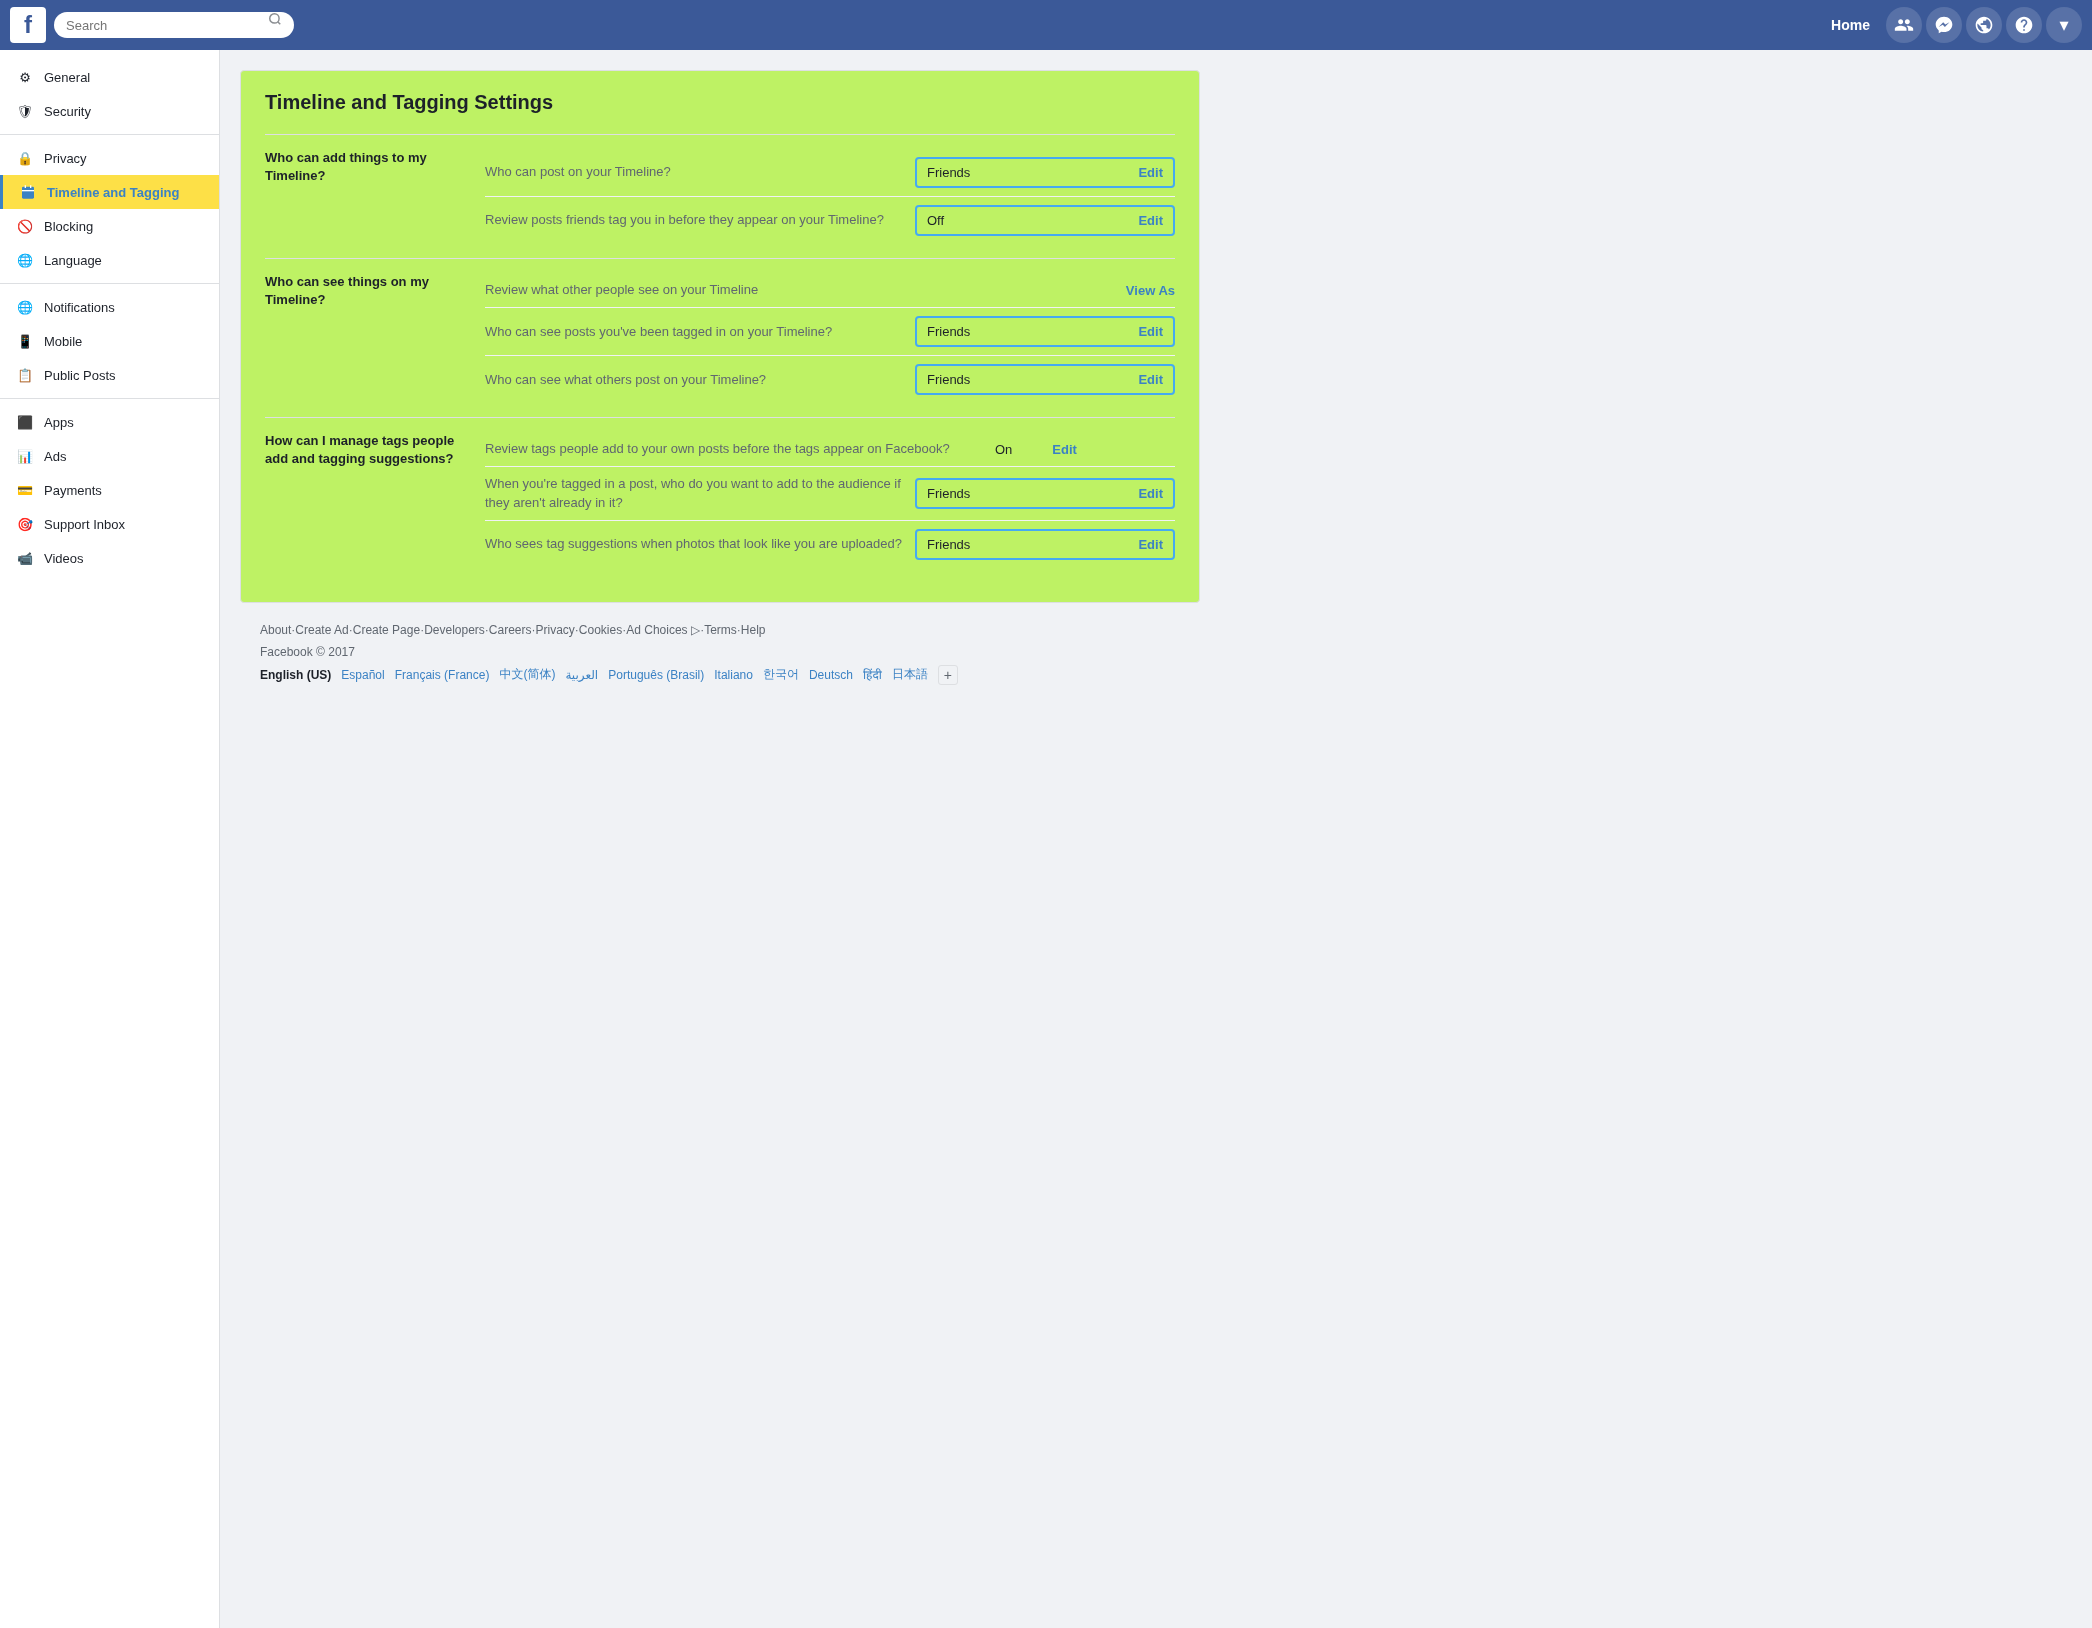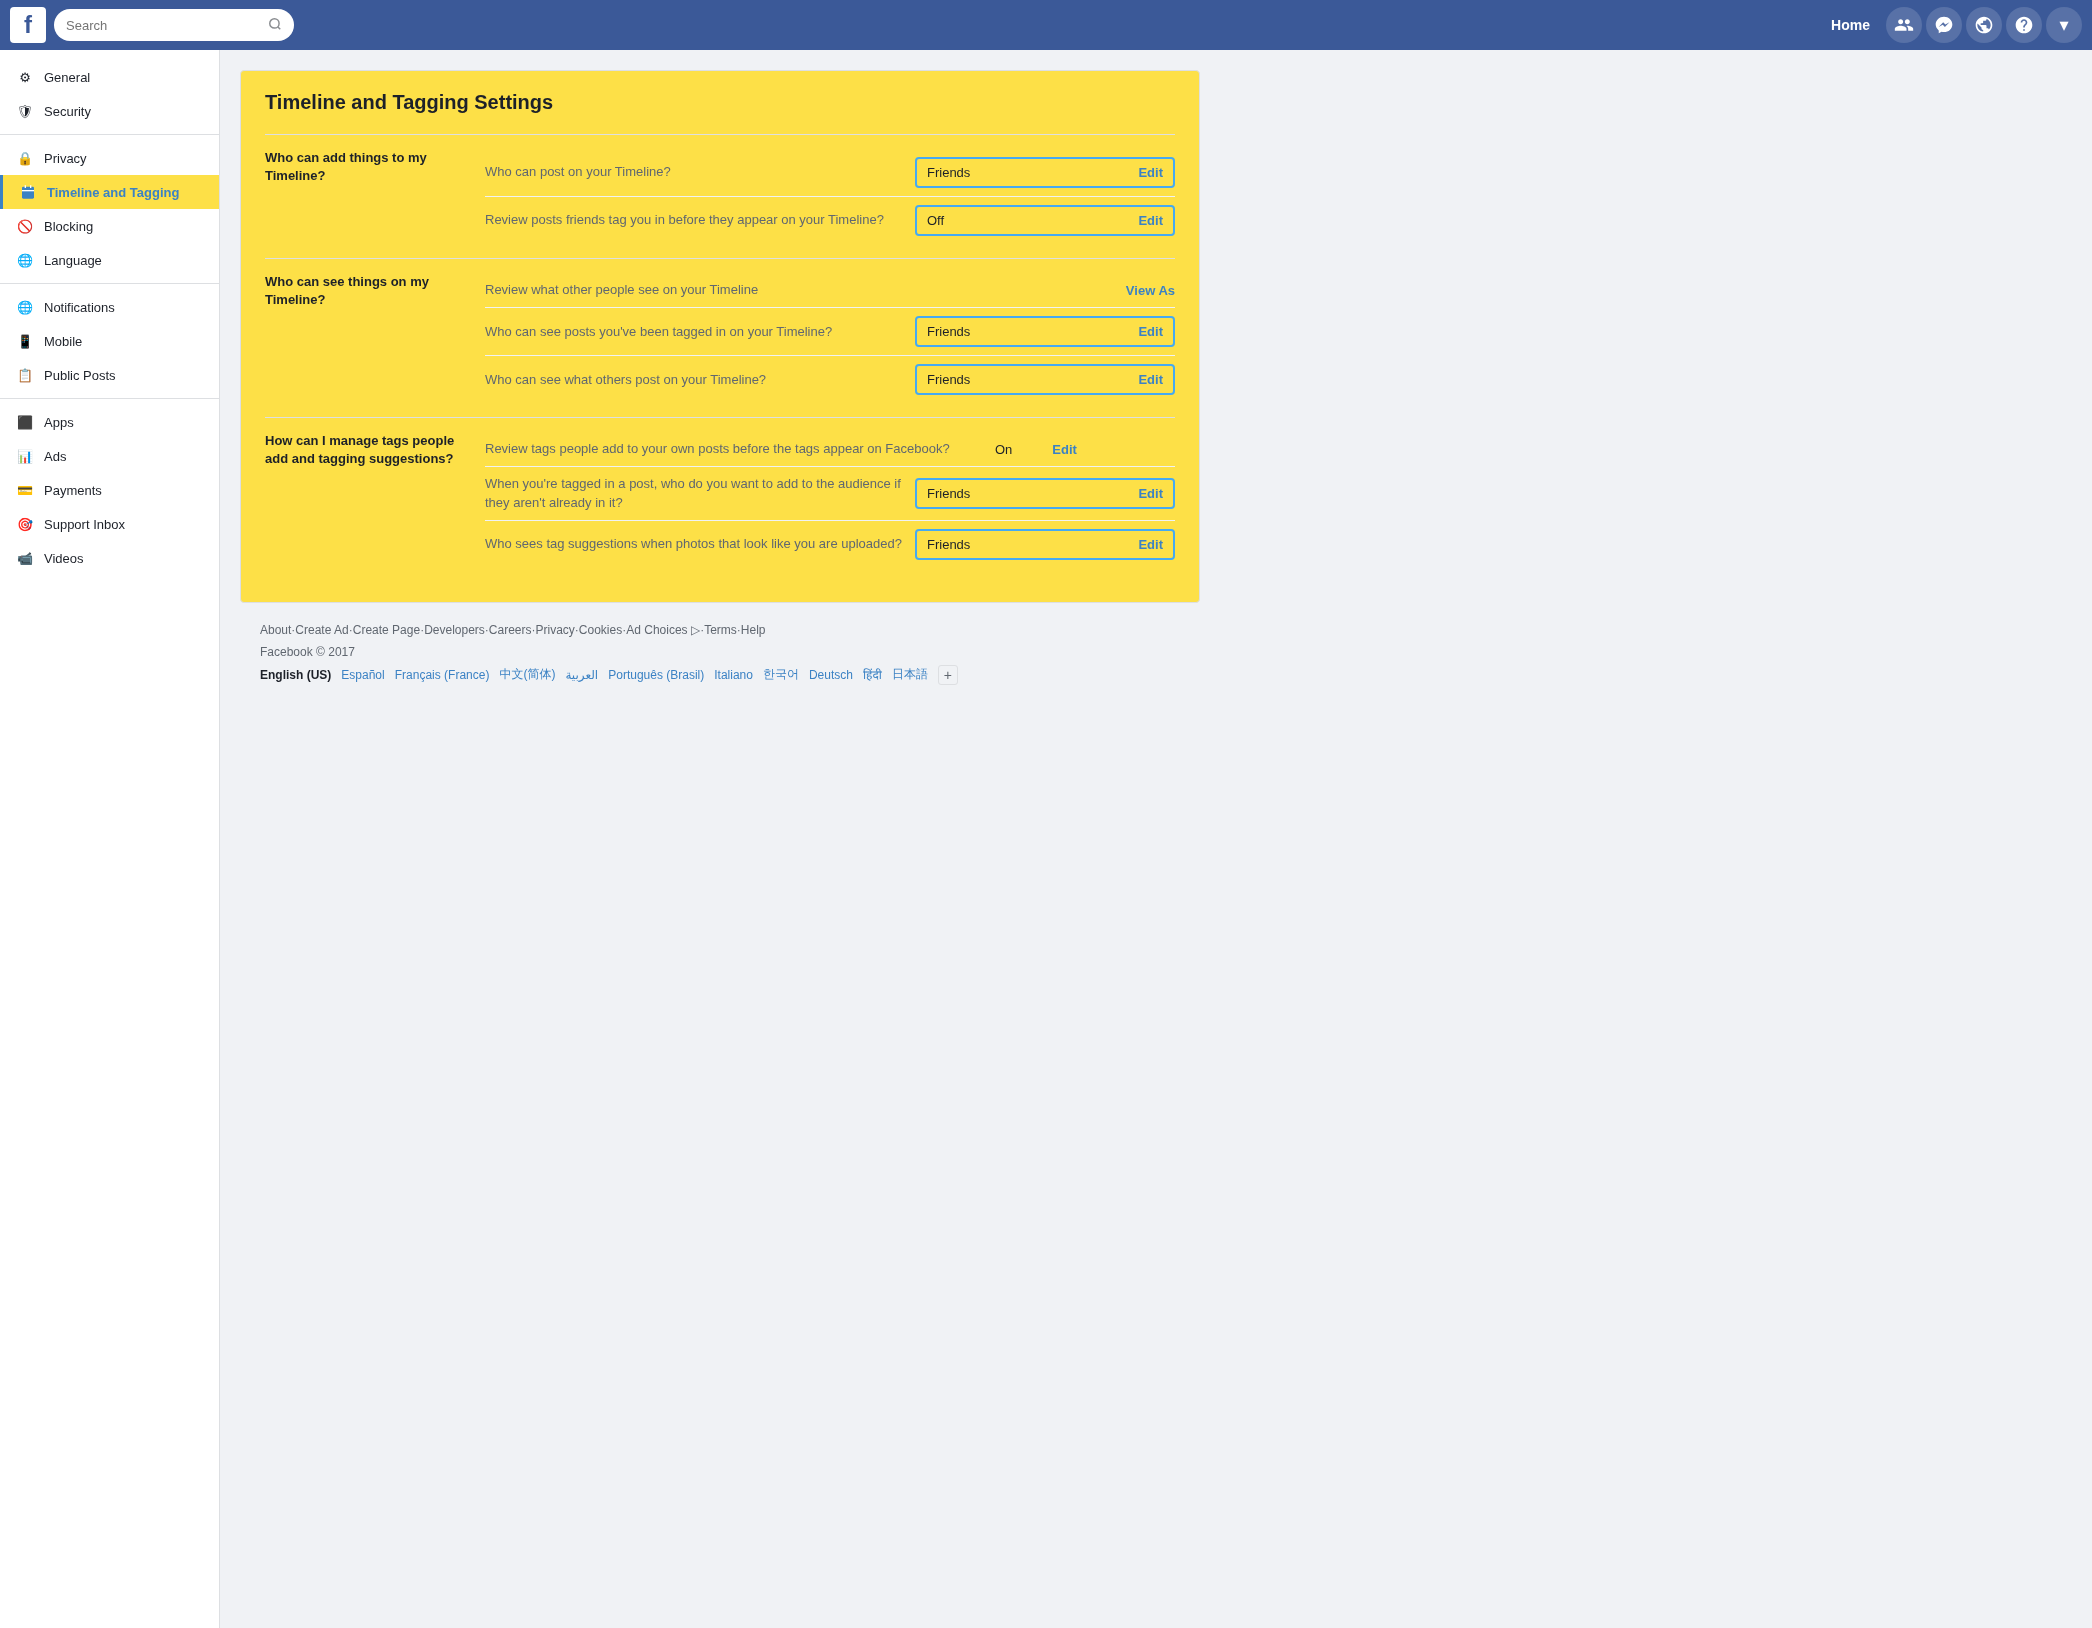--- a/index.html
+++ b/index.html
@@ -18,25 +18,25 @@
     }
     .fb-logo {
       width: 36px; height: 36px;
       background: #fff;
       border-radius: 4px;
       display: flex; align-items: center; justify-content: center;
       font-size: 24px; font-weight: bold; color: #3b5998;
       margin-right: 8px; flex-shrink: 0;
     }
     .search-bar {
-      display: flex; align-items: center;
+      display: flex; 
       background: #fff;
       border-radius: 20px;
       padding: 0 12px;
-      height: 32px;
+      height: 26px;
       width: 240px;
       margin-right: auto;
     }
     .search-bar input {
       border: none; outline: none; background: transparent;
       font-size: 13px; color: #1d2129; width: 100%;
     }
     .search-icon-svg { color: #8a8d91; margin-left: 6px; flex-shrink: 0; }
     .header-nav {
       display: flex; align-items: center; gap: 4px;
@@ -88,21 +88,21 @@
     .sidebar-item .icon { width: 18px; height: 18px; display: flex; align-items: center; justify-content: center; flex-shrink: 0; }
     .sidebar-divider { height: 1px; background: #dddfe2; margin: 6px 0; }
 
     
     .main-content {
       flex: 1;
       padding: 20px;
       background: #f0f2f5;
     }
     .content-card {
-      background: #fde047;
+      background: #bef264;
       border: 1px solid #dddfe2;
       border-radius: 4px;
       padding: 20px 24px;
       max-width: 960px;
     }
     .page-title {
       font-size: 20px;
       font-weight: 600;
       color: #1d2129;
       margin-bottom: 20px;

